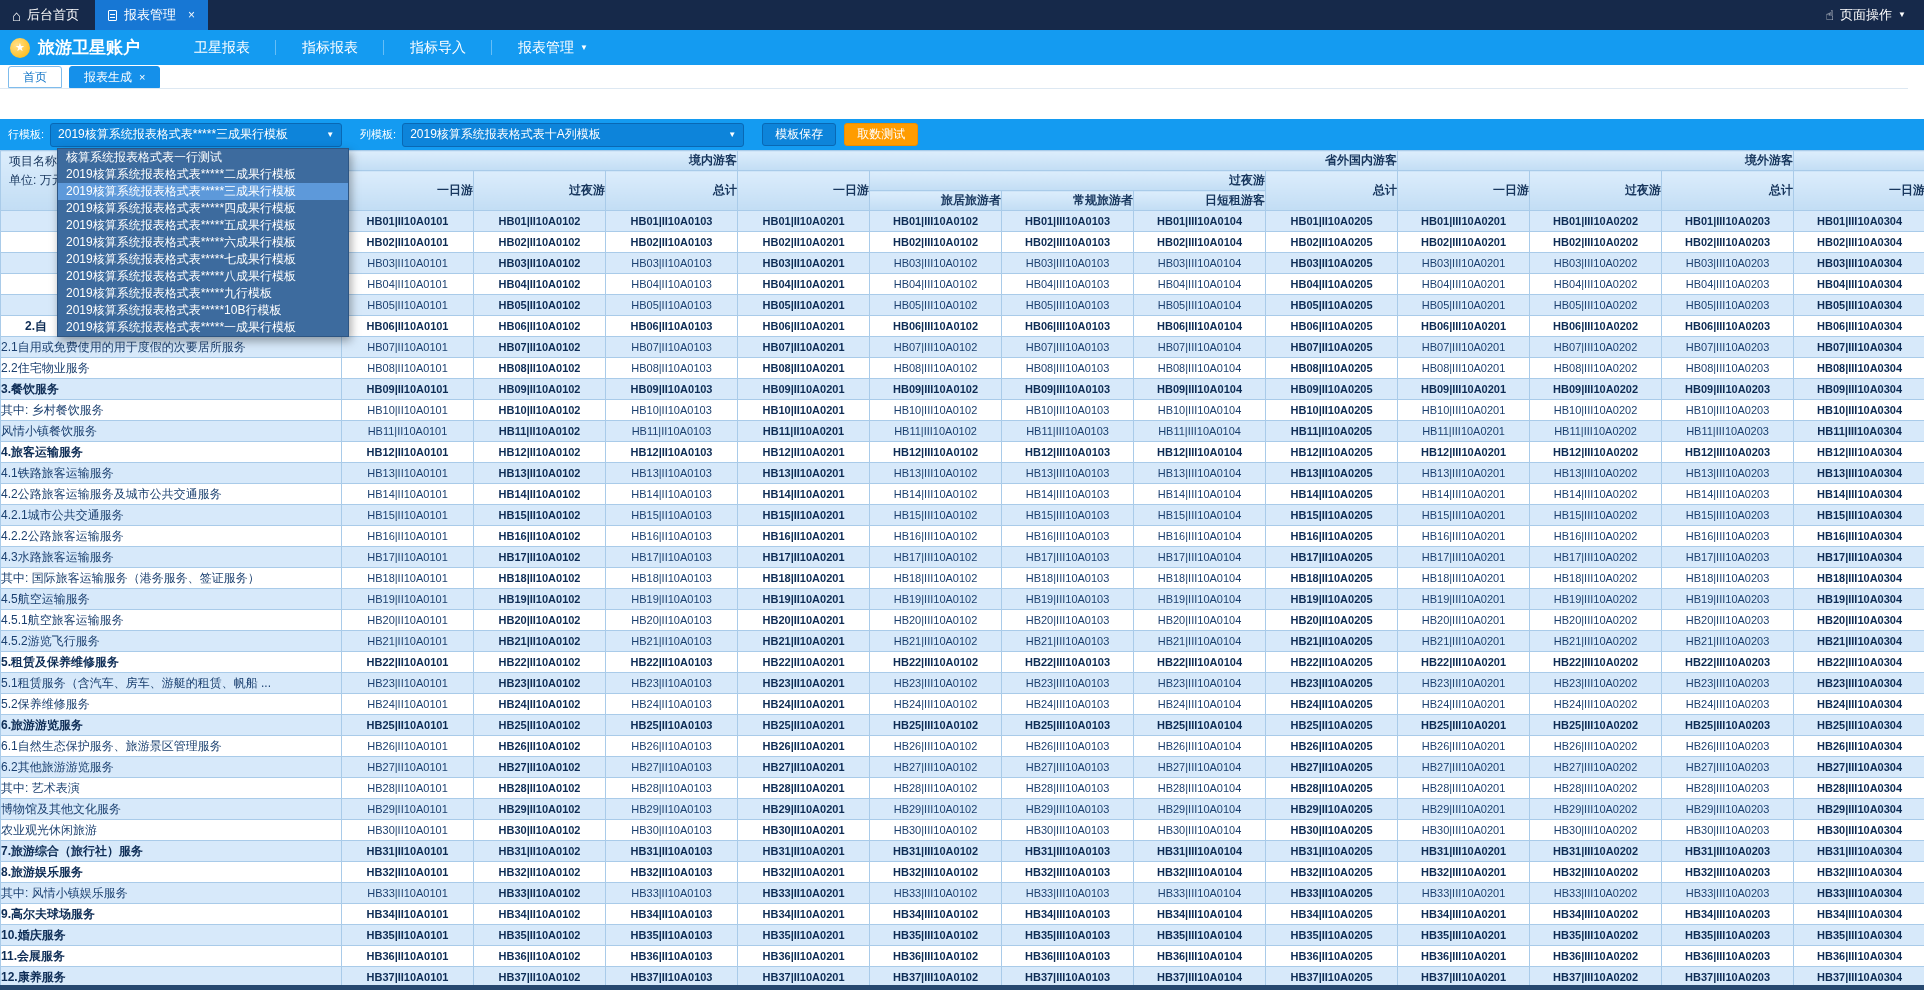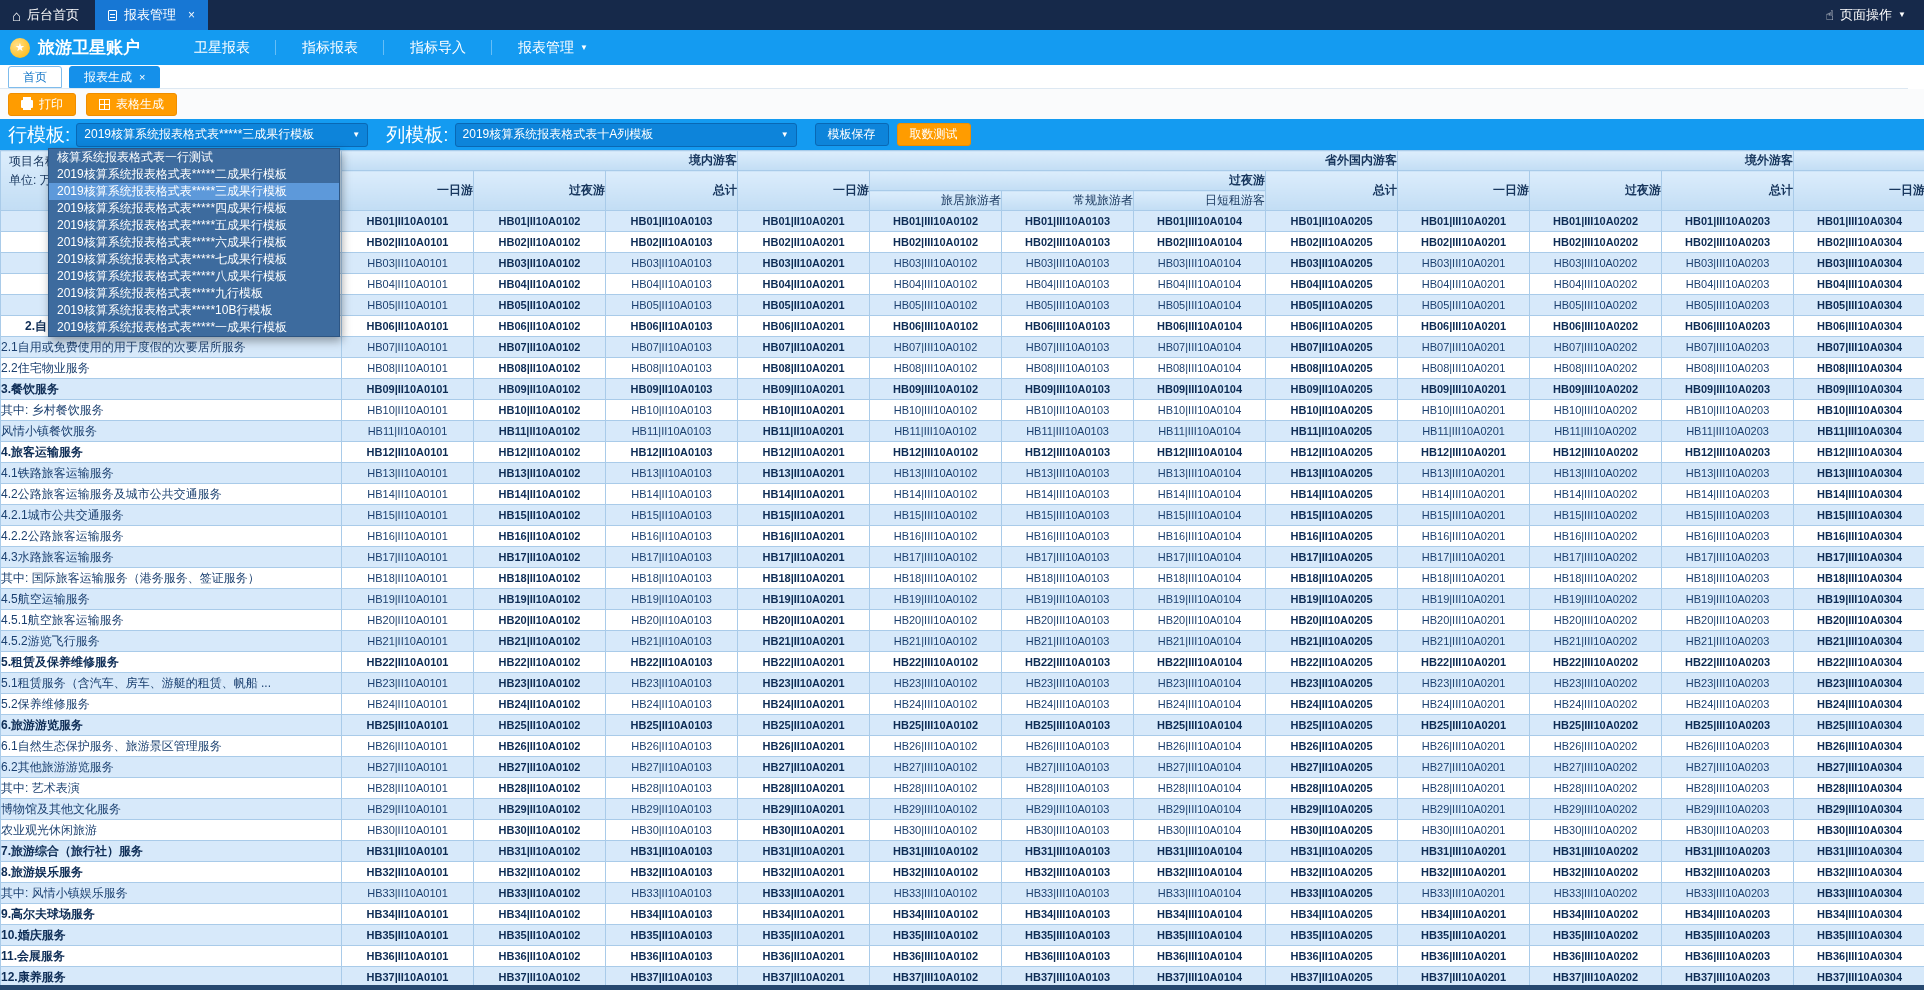--- a/index.html
+++ b/index.html
@@ -41,34 +41,34 @@
 .btn-orange{background:#ff9c00;border-color:#ef8e00}
 .btn-blue{background:#0d84da;border-color:#0968b4}
 .ico-print{width:12px;height:8px;background:#fff;border-radius:1px;position:relative}
 .ico-print::before{content:"";position:absolute;left:2px;top:-3px;width:8px;height:3px;background:#fff}
 .ico-print::after{content:"";position:absolute;left:2px;bottom:-2px;width:8px;height:2px;background:#fff}
 .ico-grid{width:11px;height:11px;border:1px solid #fff;
   background:linear-gradient(#fff,#fff) 0 4px/100% 1px no-repeat,linear-gradient(#fff,#fff) 4px 0/1px 100% no-repeat}
 
 
 .filterbar{position:absolute;top:119px;left:0;right:0;height:31px;background:#149bf1;display:flex;align-items:center;padding:0 8px}
-.flabel{color:#fff;font-size:19px;white-space:nowrap;margin-right:6px}
+.flabel{color:#fff;font-size:11px;white-space:nowrap;margin-right:6px}
 .flabel.second{margin-left:18px}
 .fselect{height:24px;display:flex;align-items:center;justify-content:space-between;gap:6px;background:#0d84da;border:1px solid #0968b4;border-radius:3px;color:#fff;font-size:12px;padding:0 7px;cursor:pointer;white-space:nowrap;overflow:hidden}
 #row-select{width:292px}
 #col-select{width:342px}
 .fb-btn1{margin-left:18px}
 .fb-btn2{margin-left:8px}
 
 
 .tablewrap{position:absolute;top:150px;left:0;width:1924px;height:838px;overflow:hidden}
 table{border-collapse:collapse;table-layout:fixed;width:1925px}
 th,td{border:1px solid #a9cbe9;overflow:hidden;white-space:nowrap}
 thead th{background:linear-gradient(#dcedfc,#c2ddf4);color:#17365d;font-size:12px;height:20px;font-weight:700;text-align:right}
-tr.h3 th{font-weight:400}
+tr.h3 th{font-weight:700}
 th.corner{vertical-align:top;text-align:left;padding:1px 0 0 8px}
 th.corner div{line-height:19px;font-weight:400;font-size:12px}
 tbody td{height:21px;color:#1b4070;font-size:11px;text-align:center;background:#fff}
 td.rowlabel{font-size:12px;text-align:left;padding-right:5px}
 td.rowlabel.partial{text-align:left;padding-left:24px}
 tr.stripe td{background:#d7e9fa}
 tr.boldrow td,td.bcol{font-weight:700;color:#0d2c55}
 
 
 .dd-list{position:absolute;z-index:50;background:#3d6b9e;border:1px solid #2d5583;box-shadow:2px 4px 9px rgba(0,0,0,.35);color:#fff}
@@ -123,30 +123,20 @@
   <div class="tabrow">
     <div class="tab tab-plain">
       <span>首页</span>
     </div>
     <div class="tab tab-active">
       <span>报表生成</span>
       <span class="tab-x">×</span>
     </div>
   </div>
 
-  <div class="toolbar">
-    <button class="btn btn-orange">
-      <span class="ico-print"></span>
-      <span>打印</span>
-    </button>
-    <button class="btn btn-orange">
-      <span class="ico-grid"></span>
-      <span>表格生成</span>
-    </button>
-  </div>
 
   <div class="filterbar">
     <span class="flabel">行模板:</span>
     <div class="fselect" id="row-select">
       <span class="fsel-text">2019核算系统报表格式表*****三成果行模板</span>
       <span class="caret">▼</span>
     </div>
     <span class="flabel second">列模板:</span>
     <div class="fselect" id="col-select">
       <span class="fsel-text">2019核算系统报表格式表十A列模板</span>
@@ -755,21 +745,21 @@
             <td class="bcol">HB37|II10A0205</td>
             <td class="">HB37|III10A0201</td>
             <td class="">HB37|III10A0202</td>
             <td class="">HB37|III10A0203</td>
             <td class="bcol">HB37|III10A0304</td>
           </tr>
         </tbody>
     </table>
   </div>
 
-  <div class="dd-list" id="dd-list" style="left: 48px; top: 147.5px; width: 292px;">
+  <div class="dd-list" id="dd-list" style="left: 57px; top: 147.5px; width: 292px;">
       <div class="dd-item">核算系统报表格式表一行测试</div>
       <div class="dd-item">2019核算系统报表格式表*****二成果行模板</div>
       <div class="dd-item sel">2019核算系统报表格式表*****三成果行模板</div>
       <div class="dd-item">2019核算系统报表格式表*****四成果行模板</div>
       <div class="dd-item">2019核算系统报表格式表*****五成果行模板</div>
       <div class="dd-item">2019核算系统报表格式表*****六成果行模板</div>
       <div class="dd-item">2019核算系统报表格式表*****七成果行模板</div>
       <div class="dd-item">2019核算系统报表格式表*****八成果行模板</div>
       <div class="dd-item">2019核算系统报表格式表*****九行模板</div>
       <div class="dd-item">2019核算系统报表格式表*****10B行模板</div>

